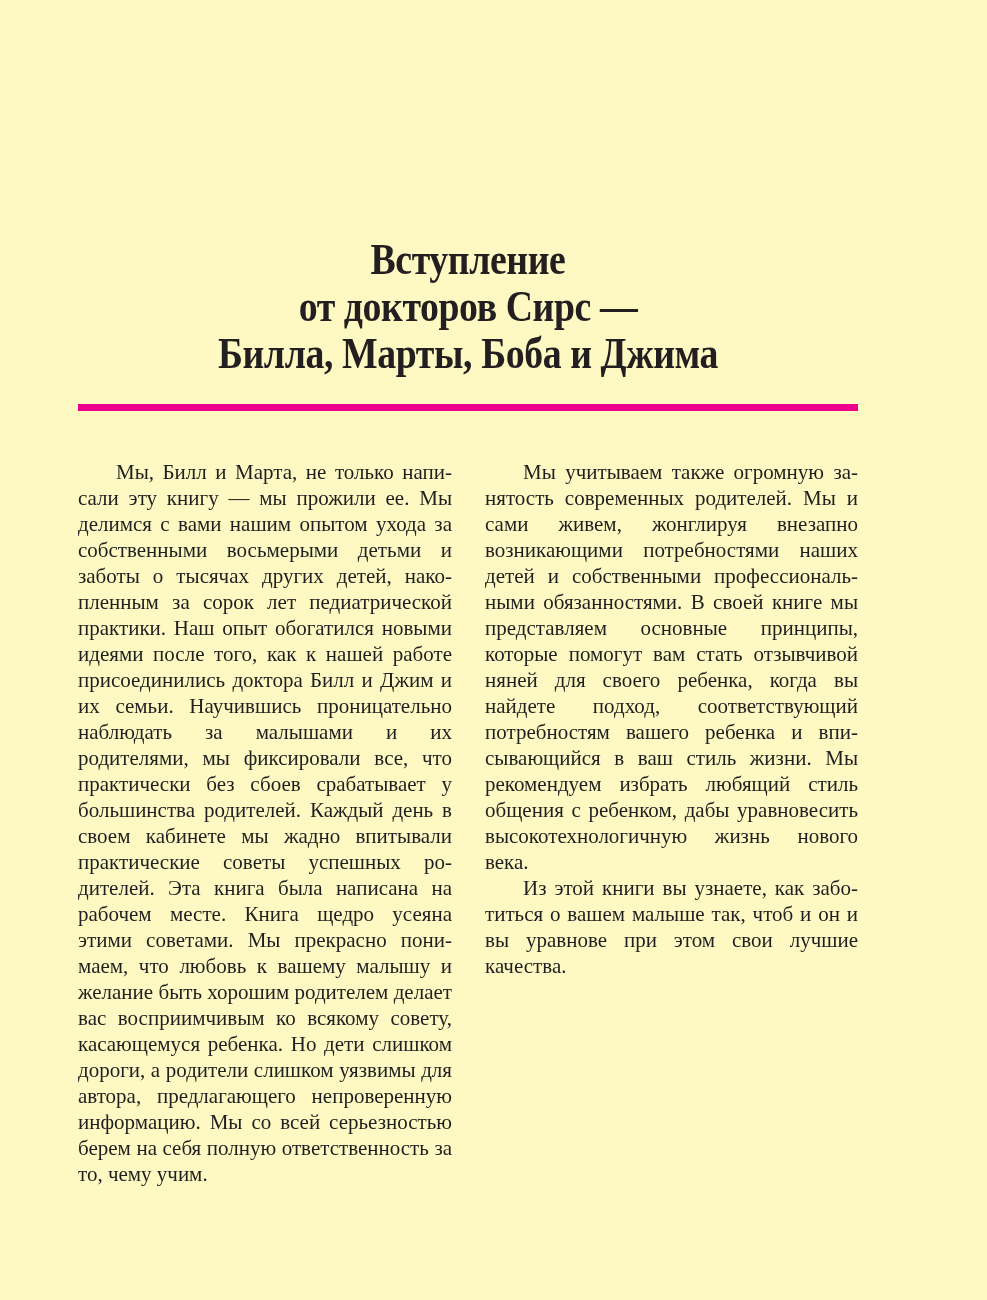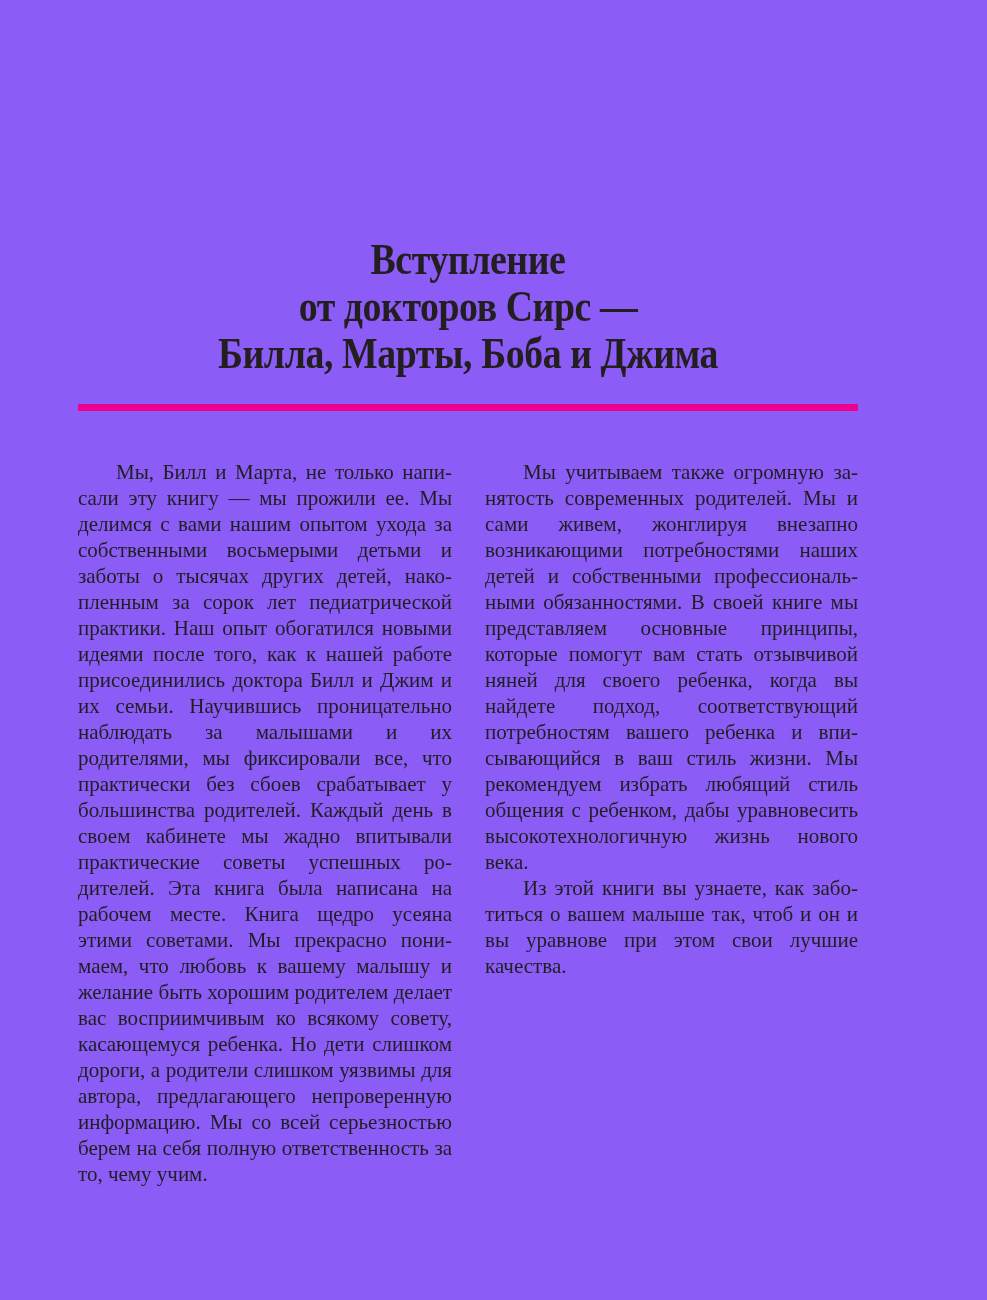--- a/index.html
+++ b/index.html
@@ -4,21 +4,21 @@
 <style>
   html, body {
     margin: 0;
     padding: 0;
     background: #ffffff;
   }
   .page {
     position: relative;
     width: 987px;
     height: 1300px;
-    background: #8b5cf6;
+    background: #fef9c3;
     overflow: hidden;
     font-family: "Liberation Serif", serif;
   }
   .text-block {
     margin-left: 78px;
     width: 780px;
   }
   h1.chapter-title {
     margin: 0;
     padding-top: 236px;

